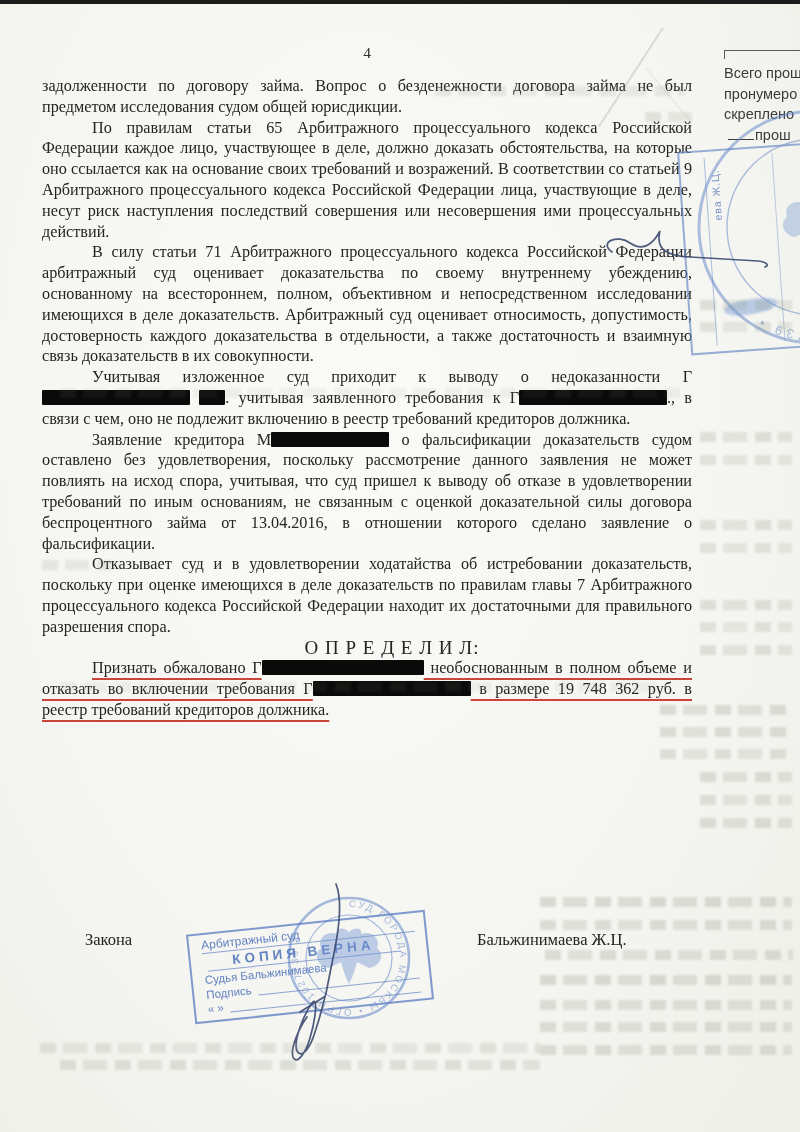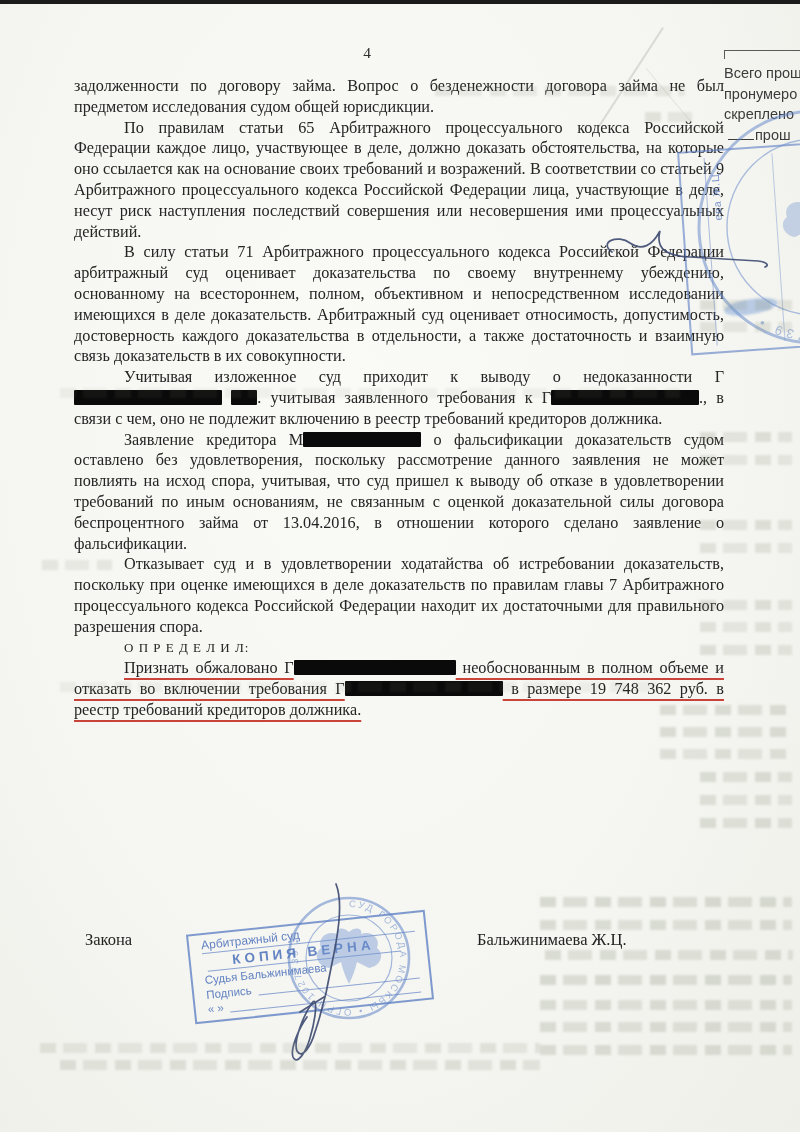--- a/index.html
+++ b/index.html
@@ -11,25 +11,25 @@
 
   
   .corner{position:absolute;top:50px;left:724px;width:96px;font-family:"Liberation Sans",sans-serif;
           font-size:14.5px;color:#3b3b3b;line-height:20.5px;}
   .corner-rule{border-top:1.6px solid #5a5a58;width:84px;height:8px;border-left:1.6px solid #5a5a58;margin-bottom:4px;}
   .corner .l4{padding-left:4px;}
   .blankline{display:inline-block;width:26px;border-bottom:1.6px solid #3b3b3b;height:12px;margin-right:1px;}
 
   
   .content{position:absolute;top:76px;left:42px;width:650px;font-size:16.2px;line-height:20.8px;
-           text-align:justify;color:#242424;margin-left:32px;}
+           text-align:justify;color:#242424;}
   .content p{margin:0;text-indent:50px;}
   .content p.noindent{text-indent:0;}
   .redact{display:inline-block;height:15px;background:#0a0a0a;vertical-align:-2px;border-radius:1px;}
-  .heading{text-align:left;text-indent:0;margin:11px 0 4px 0;font-size:13px;letter-spacing:1px;}
+  .heading{text-align:center;text-indent:0;margin:11px 0 4px 0;font-size:19px;letter-spacing:1px;}
   .redline{text-decoration-line:underline;text-decoration-color:rgba(196,48,38,0.9);
            text-decoration-thickness:2.3px;text-underline-offset:5px;}
 
   .sig-role{position:absolute;top:930px;left:85px;font-size:16.5px;}
   .sig-name{position:absolute;top:930px;left:477px;font-size:16.5px;}
 
   
   .copy-stamp{position:absolute;left:190px;top:922px;width:236px;height:86px;transform:rotate(-6deg);
               border:2px solid rgba(96,130,196,0.8);color:rgba(86,120,190,0.92);
               font-family:"Liberation Sans",sans-serif;background:rgba(255,255,255,0.0);}

